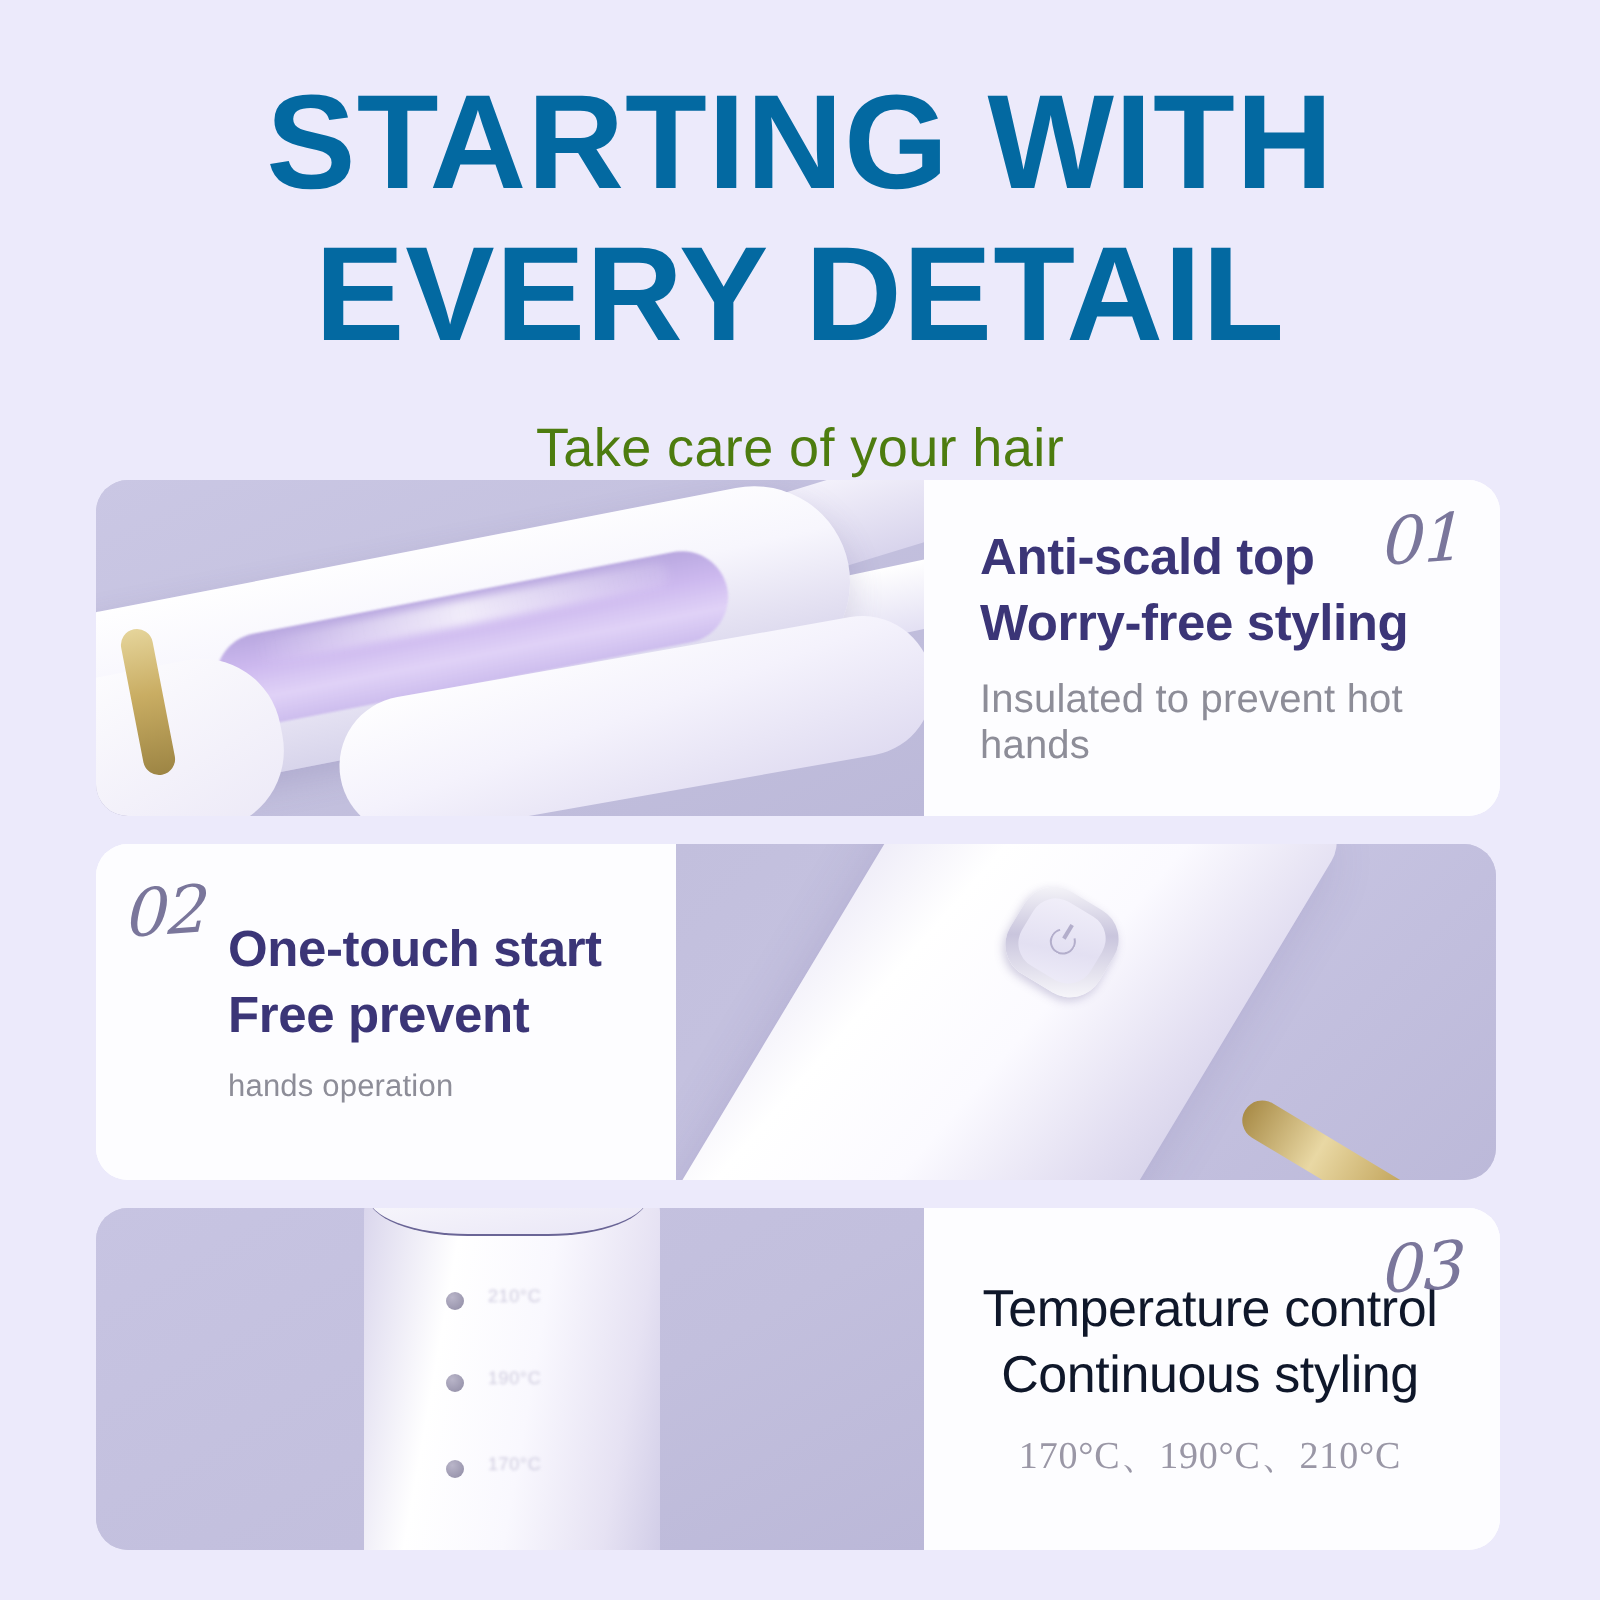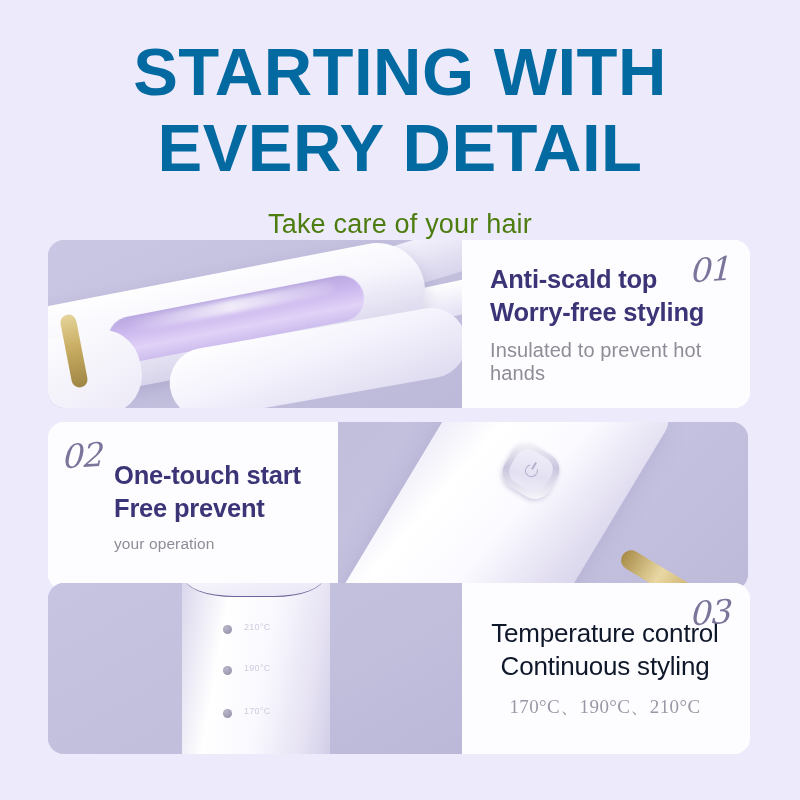--- a/index.html
+++ b/index.html
@@ -43,21 +43,21 @@
   .card {
     position: absolute;
     display: flex;
     border-radius: 16px;
     overflow: hidden;
     background: #ffffff;
   }
 
   #card-1 { left: 48px; top: 240px;  width: 702px; height: 168px; }
   #card-2 { left: 48px; top: 422px;  width: 700px; height: 168px; }
-  #card-3 { left: 48px; top: 583px;  width: 702px; height: 171px; }
+  #card-3 { left: 48px; top: 604px;  width: 702px; height: 171px; }
 
   .photo {
     position: relative;
     background: #c5c2e0;
     overflow: hidden;
     flex: 0 0 auto;
   }
 
   #card-1 .photo { width: 414px; }
   #card-2 .photo { width: 410px; }
@@ -335,21 +335,21 @@
 
 <div class="card" id="card-2">
 
   <div class="textpanel">
     <span class="numeral top-left">02</span>
     <div class="tblock">
       <div class="card-title">
         <div>One-touch start</div>
         <div>Free prevent</div>
       </div>
-      <div class="card-sub">your operation</div>
+      <div class="card-sub">hands operation</div>
     </div>
   </div>
 
   <div class="photo">
     <div class="p2-bg"></div>
     <div class="p2-body"></div>
     <div class="p2-gold"></div>
     <div class="p2-btn-ring"></div>
     <div class="p2-btn">
       <span class="p2-power"></span>

